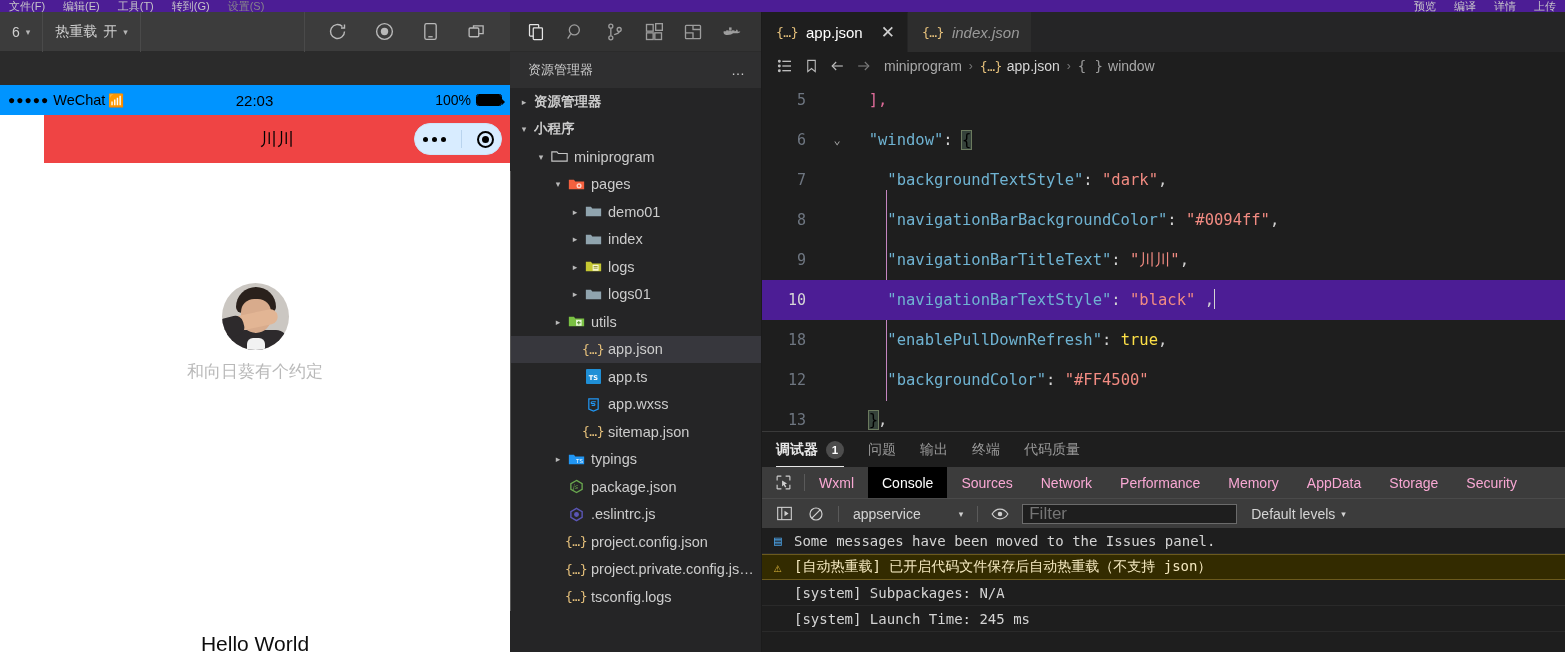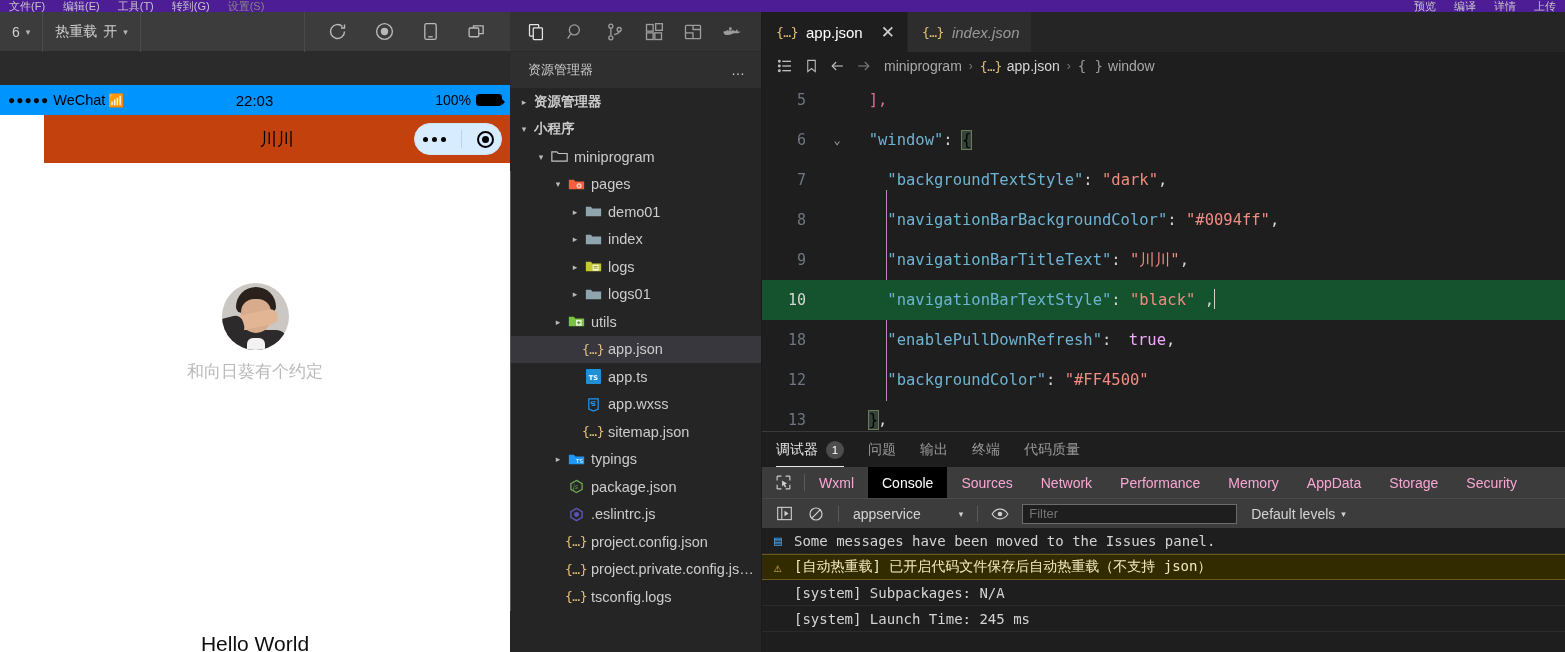--- a/index.html
+++ b/index.html
@@ -56,21 +56,21 @@
   .sb-right { margin-left: auto; display: flex; align-items: center; gap: 5px; z-index: 2; }
   .sb-batt {
     width: 26px; height: 12px; border: 1.5px solid #000; border-radius: 2.5px;
     position: relative; background: #000; background-clip: padding-box;
   }
   .sb-batt::after {
     content: ""; position: absolute; right: -4px; top: 3.5px;
     border-left: 3px solid #000; border-top: 3px solid transparent; border-bottom: 3px solid transparent;
   }
   .navbar {
-    height: 48px; background: #c2410c; display: flex; align-items: center;
+    height: 48px; background: #ef4444; display: flex; align-items: center;
     justify-content: center; position: relative; margin-left: 44px;
   }
   .navbar-title { color: #000; font-size: 17px; font-family: "DejaVu Sans", sans-serif; }
   .capsule {
     position: absolute; right: 8px; top: 50%; transform: translateY(-50%);
     width: 88px; height: 32px; border-radius: 16px; background: #d8ecff;
     display: flex; align-items: center; justify-content: space-around;
     border: 1px solid #cfe4f8;
   }
   .capsule .divider { width: 1px; height: 18px; background: #b9d4ee; }
@@ -152,42 +152,42 @@
   .bc-ic { width: 26px; display: flex; align-items: center; justify-content: center; cursor: pointer; }
   .bc-sep { margin: 0 7px; color: #777; font-size: 12px; }
   .bc-item { display: flex; align-items: center; gap: 5px; cursor: pointer; }
 
   .code {
     flex: 1; position: relative; overflow: hidden;
     font-family: "DejaVu Sans Mono", "Liberation Mono", monospace;
     font-size: 15.5px; line-height: 40px;
   }
   .cline { display: flex; height: 40px; align-items: center; position: relative; }
-  .cline.cur { background: #14532d; }
+  .cline.cur { background: #4c1d95; }
   .ln {
     width: 62px; flex: 0 0 62px; text-align: right; padding-right: 18px;
     color: #6e7681; font-size: 15px; user-select: none;
   }
   .cline.cur .ln { color: #d6d6d6; }
   .fold { width: 26px; flex: 0 0 26px; text-align: center; color: #b0b0b0; font-size: 12px; }
   .ctext { white-space: pre; }
   .k { color: #6fb3d2; }
   .s { color: #f28b82; }
   .p { color: #d4d4d4; }
   .br { color: #e06c9a; }
-  .bool { color: #f0abfc; margin-left: 8px; }
+  .bool { color: #fde047; }
   .indent-guide { position: absolute; left: 124px; top: 0; bottom: 0; width: 1px; background: #c586c0; }
   .brmatch { outline: 1px solid #6b7a5e; background: #35423a; }
   .caret-bar { display:inline-block; width:1px; height:20px; background:#d4d4d4; vertical-align:-4px; }
 
   
   .panel { height: 221px; flex: 0 0 221px; background: #1e1e1e; display: flex; flex-direction: column; border-top: 1px solid #3a3a3a; }
   .panel-tabs { height: 35px; display: flex; align-items: center; padding: 0 14px; gap: 24px; background: #1e1e1e; }
   .ptab { font-size: 14px; color: #999; display: flex; align-items: center; gap: 8px; height: 35px; cursor: pointer; position: relative; }
-  .ptab.active { color: #e7e7e7; }
+  .ptab.active { color: #e7e7e7; font-weight: bold; }
   .ptab.active::after { content: ""; position: absolute; left: 0; right: 0; bottom: 0; height: 1px; background: #e7e7e7; }
   .badge {
     background: #4d4d4d; color: #fff; border-radius: 9px; min-width: 18px; height: 18px;
     font-size: 11.5px; display: inline-flex; align-items: center; justify-content: center; padding: 0 5px;
   }
 
   .dt-tabs { height: 31px; display: flex; align-items: stretch; background: #3c3c3c; }
   .dt-ic { width: 42px; display: flex; align-items: center; justify-content: center; cursor: pointer; }
   .dt-div { width: 1px; background: #5a5a5a; margin: 7px 0; }
   .dt-tab {
@@ -196,21 +196,21 @@
   }
   .dt-tab.active { background: #000000; color: #ffffff; }
 
   .console-bar { height: 30px; display: flex; align-items: center; background: #3c3c3c; border-top: 1px solid #4a4a4a; padding: 0 6px; gap: 0; }
   .cb-ic { width: 32px; display: flex; align-items: center; justify-content: center; cursor: pointer; }
   .cb-div { width: 1px; height: 16px; background: #5a5a5a; margin: 0 6px; }
   .cb-sel { display: flex; align-items: center; gap: 38px; color: #d4d4d4; font-size: 14px; padding: 0 8px; cursor: pointer; }
   .cb-sel .caret { font-size: 9px; color: #cfcfcf; }
   .cb-filter {
     height: 20px; width: 215px; background: #1e1e1e; border: 1px solid #6b6b6b;
-    color: #8a8a8a; font-size: 13px; padding: 0 6px; margin-left: 6px;
+    color: #8a8a8a; font-size: 17px; padding: 0 6px; margin-left: 6px;
     font-family: "Liberation Sans", sans-serif;
   }
   .cb-levels { color: #d4d4d4; font-size: 14px; margin-left: 14px; display: flex; align-items: center; gap: 6px; cursor: pointer; }
 
   .console-log { flex: 1; overflow: hidden; background: #1e1e1e; }
   .log {
     min-height: 26px; display: flex; align-items: center; gap: 8px;
     padding: 2px 8px; font-family: "DejaVu Sans Mono", monospace;
     font-size: 14px; color: #d4d4d4; border-bottom: 1px solid #2a2a2a;
   }

